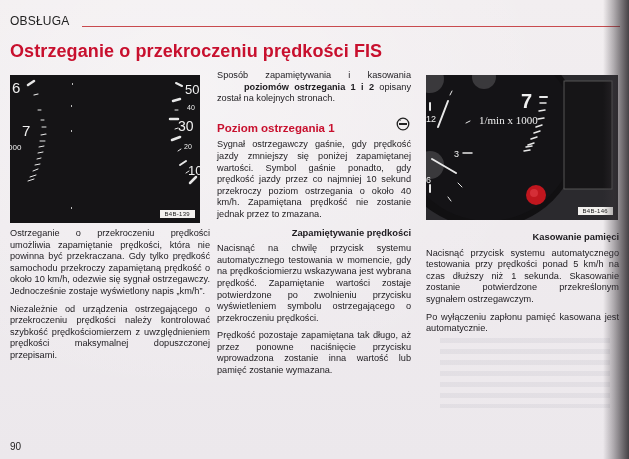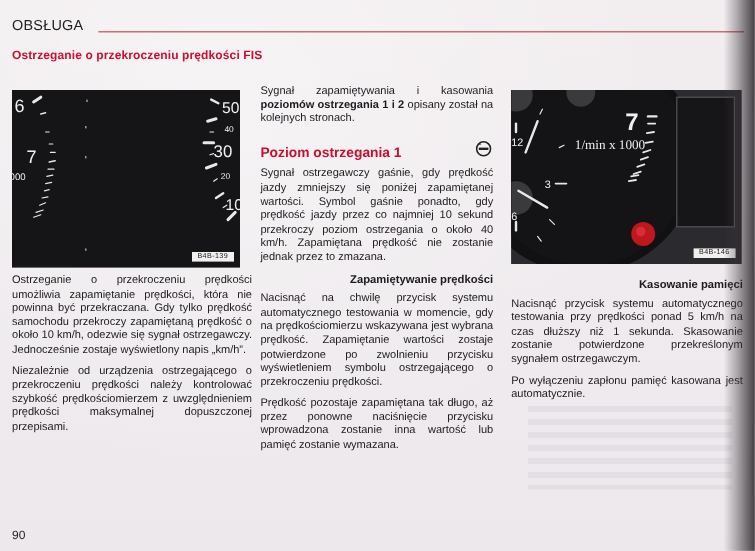--- a/index.html
+++ b/index.html
@@ -24,21 +24,21 @@
   }
   .section-header .label {
     position: absolute; left: 0; top: 0;
     font-size: 12px; letter-spacing: 0.2px; color: #222;
   }
   .section-header .rule {
     position: absolute; left: 72px; right: 0; top: 12px; height: 1px; background: #c84a4e;
   }
   .page-title {
     position: absolute; left: 10px; top: 41px;
-    font-size: 10px; font-weight: bold; color: #c8102e; letter-spacing: 0.1px;
+    font-size: 18px; font-weight: bold; color: #c8102e; letter-spacing: 0.1px;
   }
   .col { position: absolute; font-size: 9.2px; line-height: 11.6px; }
   .col p { margin: 0 0 6px 0; text-align: justify; }
   .col h4 { margin: 0 0 5px 0; font-size: 9.4px; font-weight: bold; text-align: right; }
   .col-1 { left: 10px; top: 228px; width: 200px; }
   .col-2 { left: 217px; top: 70px; width: 194px; }
   .col-3 { left: 426px; top: 231px; width: 193px; }
   .red-heading {
     color: #c8102e; font-weight: bold; font-size: 11.5px; margin: 18px 0 5px 0;
     position: relative;
@@ -51,21 +51,21 @@
   }
   .fig-left { left: 10px; top: 75px; width: 190px; height: 148px; }
   .fig-right { left: 426px; top: 75px; width: 192px; height: 145px; background: #2a292c; }
   .fig-code {
     position: absolute; right: 5px; bottom: 5px; background: #f2f0ee;
     font-size: 6px; color: #222; padding: 1px 5px; letter-spacing: 0.3px;
   }
   .page-number {
     position: absolute; left: 10px; top: 441px; font-size: 10px; color: #222;
   }
-  .bold-inline { font-weight: bold; }
+  .bold-inline { font-weight: bold; margin-left: 27px; }
   .bleed {
     position: absolute; left: 440px; top: 338px; width: 170px; height: 70px;
     background: repeating-linear-gradient(180deg, rgba(150,150,165,0.12) 0 5px, rgba(255,255,255,0) 5px 11px);
   }
 </style>
 </head>
 <body>
 
 <div class="page">
 
@@ -119,21 +119,21 @@
         <rect x="62" y="8" width="1" height="2"></rect>
         <rect x="61" y="30" width="1" height="2"></rect>
         <rect x="61" y="55" width="1" height="2"></rect>
         <rect x="61" y="132" width="1" height="2"></rect>
       </g>
     </svg>
     <div class="fig-code">B4B-139</div>
   </div>
 
   <div class="col col-2">
-    <p><span>Sygnał zapamiętywania i kasowania </span><span class="bold-inline">poziomów ostrzegania 1 i 2</span><span> opisany został na kolejnych stronach.</span></p>
+    <p><span>Sposób zapamiętywania i kasowania </span><span class="bold-inline">poziomów ostrzegania 1 i 2</span><span> opisany został na kolejnych stronach.</span></p>
     <div class="red-heading">
       <span>Poziom ostrzegania 1</span>
       <svg class="warn-icon" viewBox="0 0 14 14">
         <circle cx="7" cy="7" r="5.8" fill="none" stroke="#222" stroke-width="1.3"></circle>
         <rect x="3" y="6" width="8" height="2" fill="#222"></rect>
         <path d="M3 2.5 L4.5 3.5" stroke="#222" stroke-width="1"></path>
       </svg>
     </div>
     <p>Sygnał ostrzegawczy gaśnie, gdy prędkość jazdy zmniejszy się poniżej zapamiętanej wartości. Symbol gaśnie ponadto, gdy prędkość jazdy przez co najmniej 10 sekund przekroczy poziom ostrzegania o około 40 km/h. Zapamiętana prędkość nie zostanie jednak przez to zmazana.</p>
     <h4>Zapamiętywanie prędkości</h4>

